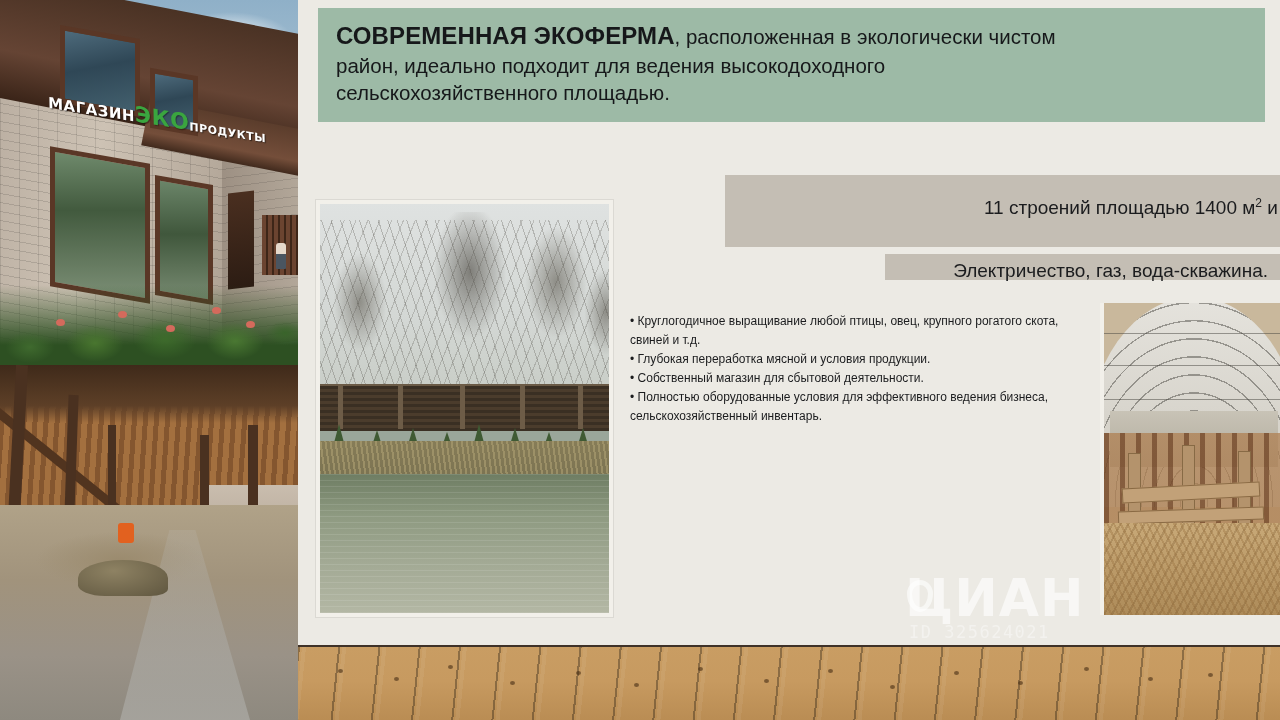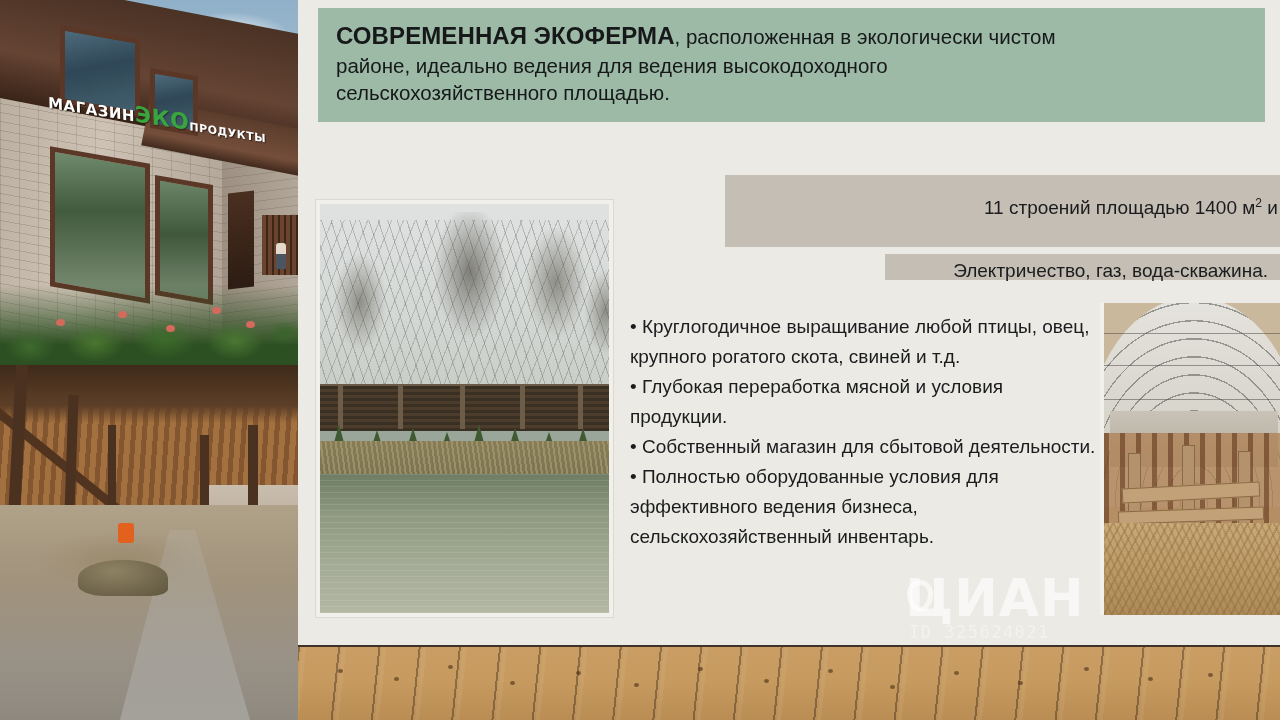--- a/index.html
+++ b/index.html
@@ -248,21 +248,21 @@
   .ib-1 { left: 552px; top: 133px; width: 728px; height: 35px; padding: 4px 12px 0 14px; }
   .ib-2 { left: 717px; top: 175px; width: 668px; height: 72px; padding: 20px 12px 0 14px; background: #c4beb4; margin-left: 8px; }
   .ib-3 { left: 885px; top: 254px; width: 395px; height: 26px; padding: 4px 12px 0 14px; background: #c4beb4; }
   .infobar sup { font-size: 12px; vertical-align: super; }
 
   
   .bullets {
     position: absolute;
     left: 630px; top: 312px; width: 470px;
     color: #1b1c1e;
-    font-size: 19px;
+    font-size: 12px;
     line-height: 1.58;
   }
   .bullets .bl { margin: 0 0 0 0; }
 
   
   .ph-pond {
     position: absolute; left: 316px; top: 200px; width: 297px; height: 417px;
     border: 4px solid #f2f0ea;
     box-sizing: border-box;
     overflow: hidden;
@@ -449,21 +449,21 @@
       <div class="orange"></div>
     </div>
   </div>
 
   <div class="panel">
     <div class="panel-inner"></div>
   </div>
 
   <div class="headline">
     <div class="hl-line"><span class="hl-strong">СОВРЕМЕННАЯ ЭКОФЕРМА</span><span>, расположенная в экологически чистом</span></div>
-    <div class="hl-line">районе, идеально ведения для ведения высокодоходного</div>
+    <div class="hl-line">район, идеально подходит для ведения высокодоходного</div>
     <div class="hl-line">сельскохозяйственного площадью.</div>
   </div>
 
 
   <div class="infobar ib-2">
     <div><span>11 строений площадью 1400 м</span><sup>2</sup><span> и земельный</span></div>
   </div>
 
   <div class="infobar ib-3">
     <span>Электричество, газ, вода-скважина.</span>

